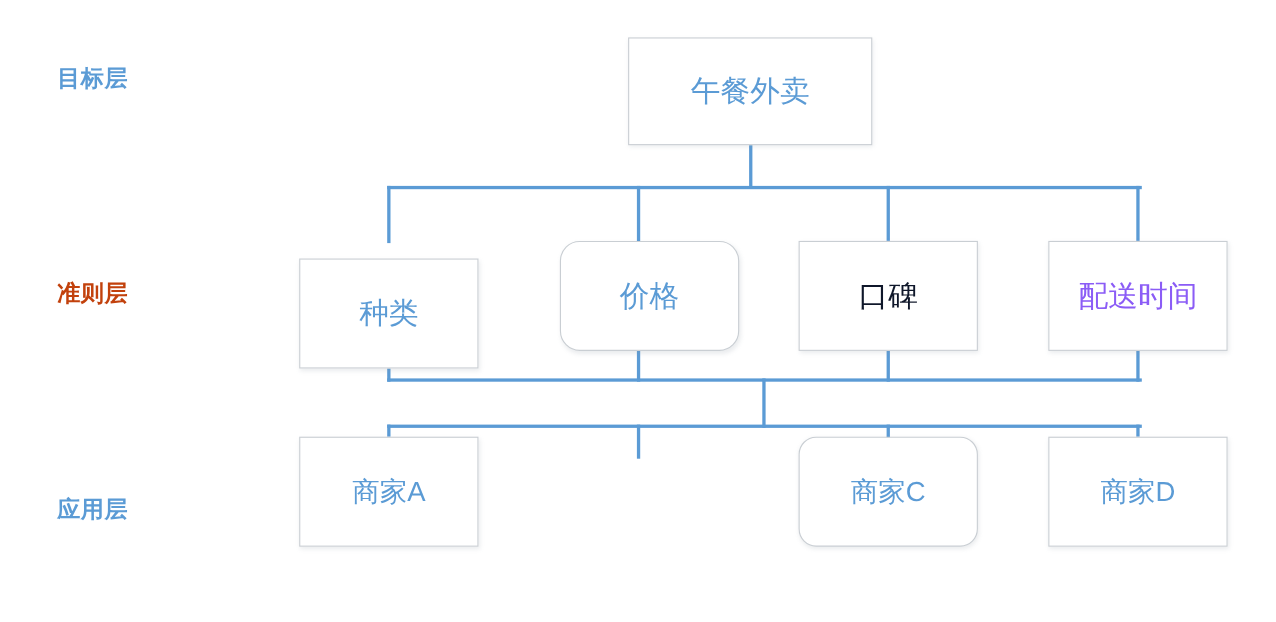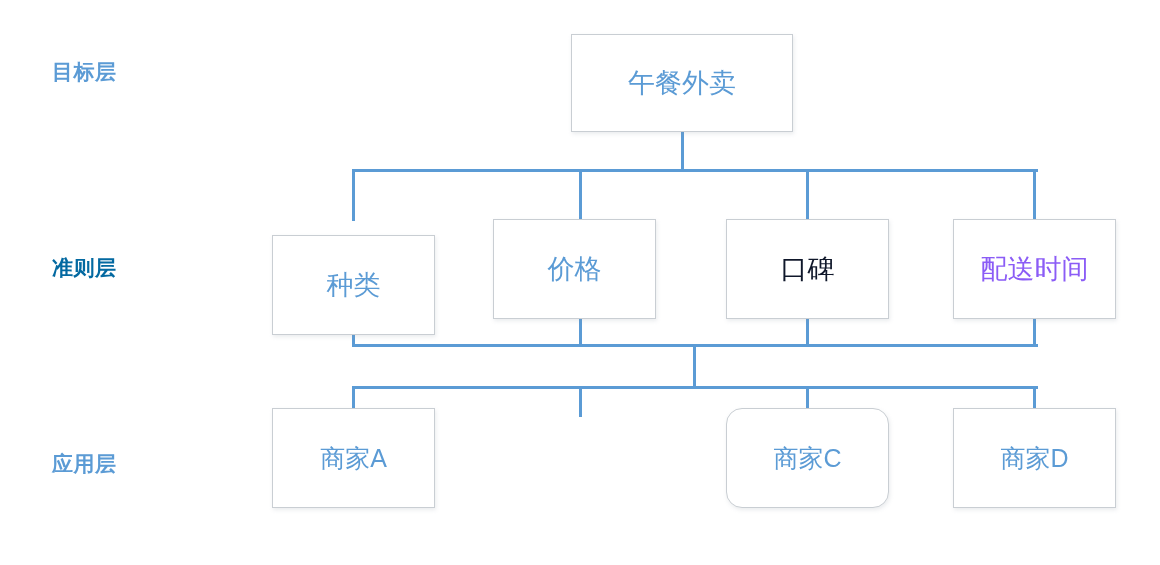--- a/index.html
+++ b/index.html
@@ -63,27 +63,27 @@
   #node-goal .node-label { font-size: 27px; }
 
   
   .node-criteria {
     top: 219px;
     width: 163px;
     height: 100px;
   }
   .node-criteria .node-label { font-size: 27px; }
   #node-criteria-0 { left: 272px; margin-top: 16px; }
-  #node-criteria-1 { left: 493px; }
+  #node-criteria-1 { left: 509px; border-radius: 18px; }
   #node-criteria-2 { left: 726px; }
   #node-criteria-3 { left: 953px; }
 
   
   .node-app {
-    top: 408px;
+    top: 397px;
     width: 163px;
     height: 100px;
   }
   .node-app .node-label { font-size: 25px; }
   #node-app-0 { left: 272px; }
   #node-app-1 { left: 499px; }
   #node-app-2 { left: 726px; border-radius: 16px; }
   #node-app-3 { left: 953px; }
 
   
@@ -124,21 +124,21 @@
   #conn-drop-a2     { left: 806px; top: 386px; height: 31px; }
   #conn-drop-a3     { left: 1033px; top: 386px; height: 31px; }
 </style>
 </head>
 <body>
 
 <div id="diagram-canvas" style="background: rgb(255, 255, 255);">
 
   <div id="label-goal" class="layer-label" style="color: rgb(91, 155, 213);">目标层</div>
 
-  <div id="label-criteria" class="layer-label" style="color: #0369a1;">准则层</div>
+  <div id="label-criteria" class="layer-label" style="color: #c2410c;">准则层</div>
 
   <div id="label-app" class="layer-label" style="color: rgb(91, 155, 213);">应用层</div>
 
   <div id="conn-goal-stem" class="conn conn-v" style="background: rgb(91, 155, 213);"></div>
 
   <div id="conn-bus-1" class="conn conn-h" style="background: rgb(91, 155, 213);"></div>
   <div id="conn-drop-c0" class="conn conn-v" style="background: rgb(91, 155, 213);"></div>
   <div id="conn-drop-c1" class="conn conn-v" style="background: rgb(91, 155, 213);"></div>
   <div id="conn-drop-c2" class="conn conn-v" style="background: rgb(91, 155, 213);"></div>
   <div id="conn-drop-c3" class="conn conn-v" style="background: rgb(91, 155, 213);"></div>

